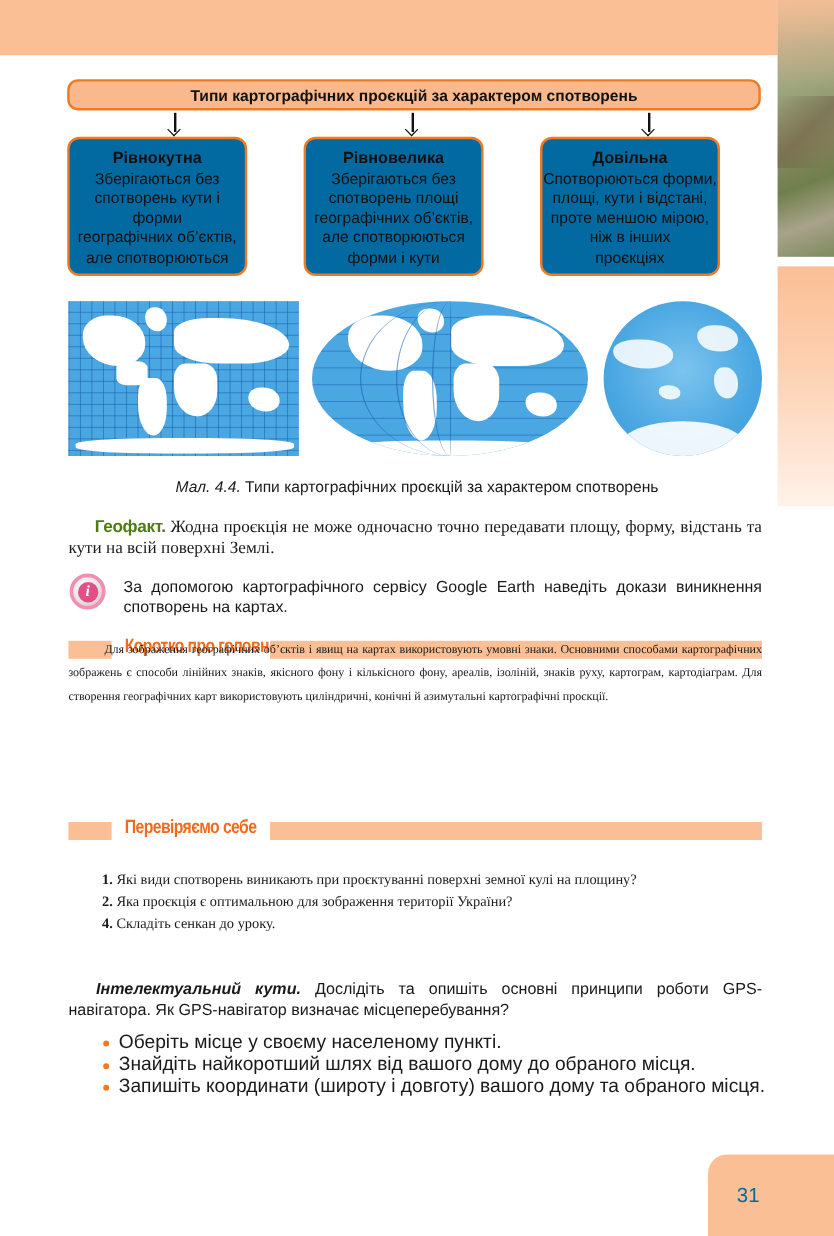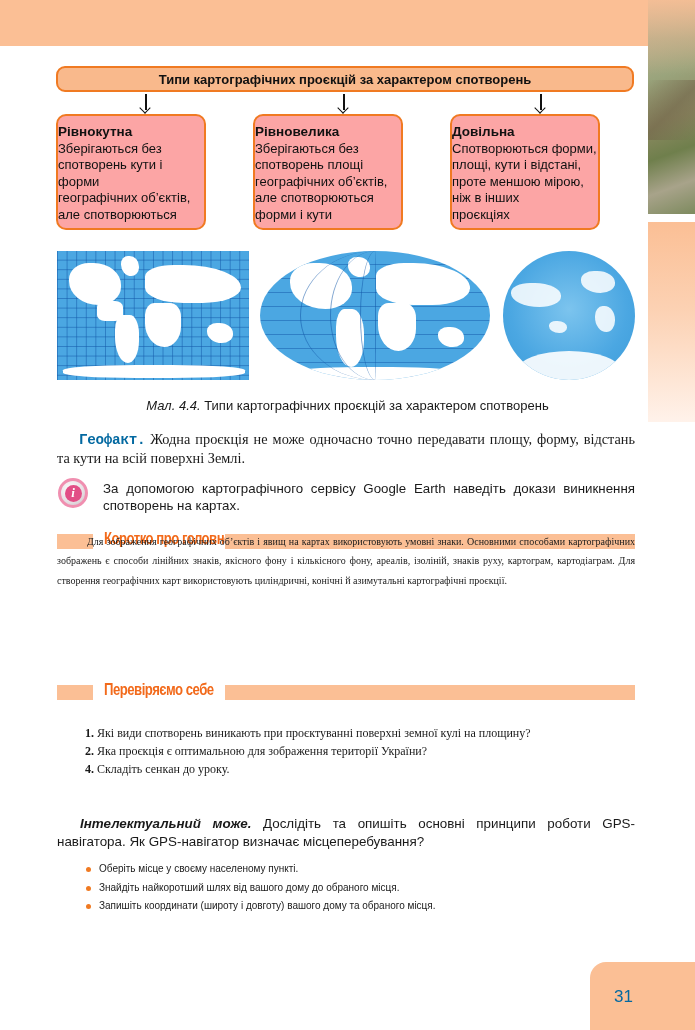--- a/index.html
+++ b/index.html
@@ -33,22 +33,22 @@
     background:#f9b98c; border:2px solid #f07a22; border-radius:9px; box-sizing:border-box;
     display:flex; align-items:center; justify-content:center;
     font-weight:bold; font-size:13px; color:#111;
   }
   .arrow { position:absolute; top:94px; width:12px; height:20px; }
   .arrow::before { content:""; position:absolute; left:5px; top:0; width:1.5px; height:16px; background:#111; }
   .arrow::after { content:""; position:absolute; left:1px; top:10px; width:7px; height:7px;
     border-right:1.5px solid #111; border-bottom:1.5px solid #111; transform:rotate(45deg); }
   .proj-box {
     position:absolute; top:114px; width:150px; height:116px; box-sizing:border-box;
-    background:#fca5a5; border:2px solid #f07a22; border-radius:10px;
-    font-size:13px; line-height:16.5px; color:#111; padding-top:8px;
+    background:#0369a1; border:2px solid #f07a22; border-radius:10px;
+    text-align:center; font-size:13px; line-height:16.5px; color:#111; padding-top:8px;
   }
   .proj-box .t { font-weight:bold; font-size:13.5px; }
 
   .map-rect {
     position:absolute; left:57px; top:251px; width:192px; height:129px; background:#4ba7e2;
     background-image:
       linear-gradient(90deg, rgba(20,90,170,0.55) 1px, transparent 1px),
       linear-gradient(0deg, rgba(20,90,170,0.55) 1px, transparent 1px);
     background-size:9.6px 9.6px;
   }
@@ -68,21 +68,21 @@
   .merid { position:absolute; top:0; bottom:0; border-left:1px solid rgba(20,90,170,0.55); border-radius:50%; }
 
   .caption { position:absolute; left:0; width:695px; top:398px; text-align:center; font-size:13px; }
   .caption i { font-style:italic; }
 
   .serif { font-family:"Liberation Serif", "DejaVu Serif", serif; }
   .geofact {
     position:absolute; left:57px; top:430px; width:578px; font-size:14.3px; line-height:18px;
     text-align:justify; text-indent:22px;
   }
-  .geofact .lbl { color:#0369a1; font-weight:bold; font-family:Liberation Mono, monospace; font-stretch:condensed; letter-spacing:-0.3px; }
+  .geofact .lbl { color:#4d7c0f; font-weight:bold; font-family:Liberation Sans, sans-serif; font-stretch:condensed; letter-spacing:-0.3px; }
 
   .info-icon {
     position:absolute; left:58px; top:478px; width:30px; height:30px; border-radius:50%;
     background:radial-gradient(circle at 40% 35%, #ffffff 0%, #e9e2e6 55%, #c8b8c0 100%);
     border:3px solid #f08fb0; box-sizing:border-box;
     display:flex; align-items:center; justify-content:center;
   }
   .info-icon span {
     width:17px; height:17px; border-radius:50%; background:#e24e86; color:#fff;
     font-family:"Liberation Serif", serif; font-weight:bold; font-size:13px; font-style:italic;
@@ -101,21 +101,21 @@
   .summary {
     position:absolute; left:57px; top:532px; width:578px; font-size:10px; line-height:19.3px;
     text-align:justify; text-indent:30px;
   }
   .questions { position:absolute; left:57px; top:724px; width:578px; font-size:12px; line-height:18.1px; }
   .questions p { margin:0; text-align:justify; text-indent:28px; }
   .questions b { font-weight:bold; }
 
   .club { position:absolute; left:80px; top:815px; width:555px; font-size:13.4px; line-height:18px; text-align:justify; }
   .club .lbl { font-weight:bold; font-style:italic; }
-  .bullets { position:absolute; left:84px; top:860px; width:560px; font-size:10px; line-height:18.5px; margin:0; padding:0; list-style:none; }
+  .bullets { position:absolute; left:84px; top:860px; width:560px; font-size:16px; line-height:18.5px; margin:0; padding:0; list-style:none; }
   .bullets li { position:relative; padding-left:15px; }
   .bullets li::before { content:""; position:absolute; left:2px; top:7px; width:5px; height:5px; border-radius:50%; background:#f07a22; }
 </style>
 </head>
 <body>
 
 <div class="top-band"></div>
 <div class="side-photo"></div>
 <div class="side-tab"></div>
 
@@ -201,21 +201,21 @@
   <div class="l"></div>
   <div class="title">Перевіряємо себе</div>
   <div class="r" style="width:410px;"></div>
 </div>
 <div class="questions serif">
   <p><b>1.</b><span> Які види спотворень виникають при проєктуванні поверхні земної кулі на площину?</span></p>
   <p><b>2.</b><span> Яка проєкція є оптимальною для зображення території України?</span></p>
   <p><b>4.</b><span> Складіть сенкан до уроку.</span></p>
 </div>
 
-<div class="club" style="text-indent:0;left:57px;width:578px;"><span style="display:inline-block;width:23px;"></span><span class="lbl">Інтелектуальний може.</span><span> Дослідіть та опишіть основні принципи роботи GPS-навігатора. Як GPS-навігатор визначає місцеперебування?</span></div>
+<div class="club" style="text-indent:0;left:57px;width:578px;"><span style="display:inline-block;width:23px;"></span><span class="lbl">Інтелектуальний кути.</span><span> Дослідіть та опишіть основні принципи роботи GPS-навігатора. Як GPS-навігатор визначає місцеперебування?</span></div>
 <ul class="bullets">
   <li>Оберіть місце у своєму населеному пункті.</li>
   <li>Знайдіть найкоротший шлях від вашого дому до обраного місця.</li>
   <li>Запишіть координати (широту і довготу) вашого дому та обраного місця.</li>
 </ul>
 
 <div class="page-num-tab"></div>
 <div class="page-num">31</div>
 
 </body></html>

